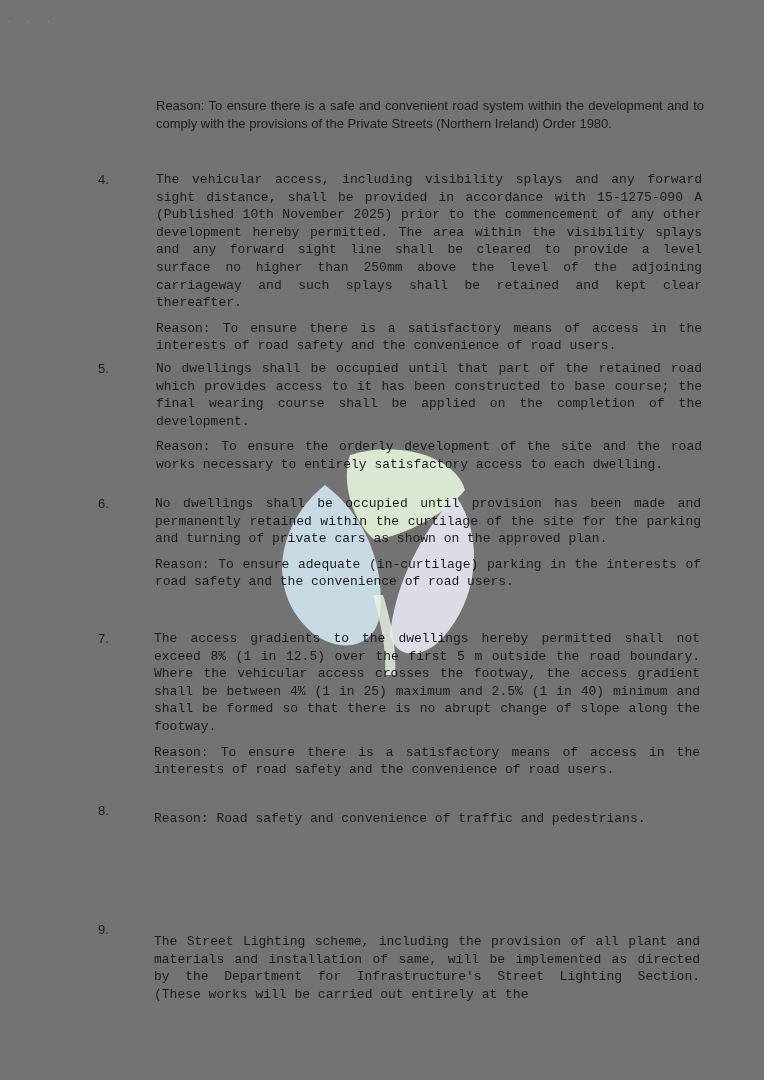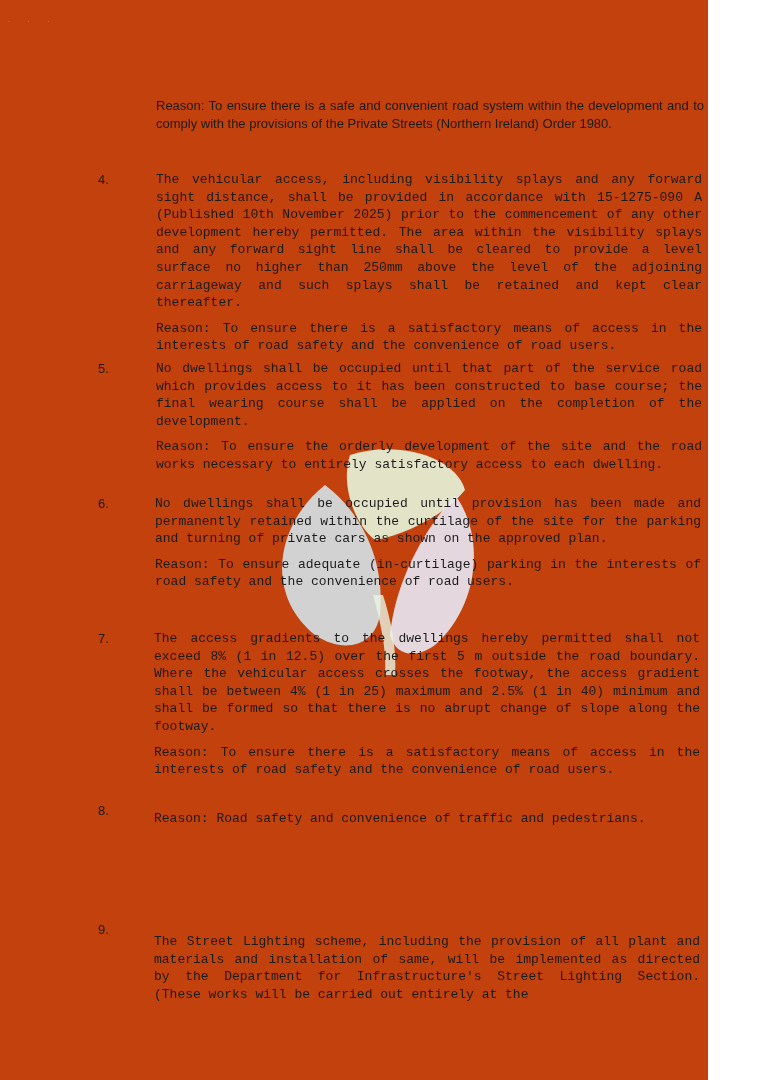--- a/index.html
+++ b/index.html
@@ -11,22 +11,22 @@
       width: 764px;
       height: 1080px;
       position: relative;
       overflow: hidden;
       font-family: "Liberation Sans", sans-serif;
       color: #1c1c1c;
     }
     .page {
       position: absolute;
       left: 0; top: 0;
-      width: 708px; height: 1080px;
-      background: #c2410c;
+      width: 764px; height: 1080px;
+      background: #737373;
     }
     .watermark {
       position: absolute;
       left: 255px;
       top: 445px;
       width: 250px;
       height: 230px;
       z-index: 0;
     }
     .scan-specks {
@@ -112,21 +112,21 @@
       <div class="cond-num">4.</div>
       <div class="cond-body">
         <p class="para">The vehicular access, including visibility splays and any forward sight distance, shall be provided in accordance with 15-1275-090 A (Published 10th November 2025) prior to the commencement of any other development hereby permitted. The area within the visibility splays and any forward sight line shall be cleared to provide a level surface no higher than 250mm above the level of the adjoining carriageway and such splays shall be retained and kept clear thereafter.</p>
         <p class="para cond-reason">Reason: To ensure there is a satisfactory means of access in the interests of road safety and the convenience of road users.</p>
       </div>
     </div>
 
     <div class="condition" id="c5">
       <div class="cond-num">5.</div>
       <div class="cond-body">
-        <p class="para">No dwellings shall be occupied until that part of the service road which provides access to it has been constructed to base course; the final wearing course shall be applied on the completion of the development.</p>
+        <p class="para">No dwellings shall be occupied until that part of the retained road which provides access to it has been constructed to base course; the final wearing course shall be applied on the completion of the development.</p>
         <p class="para cond-reason">Reason:  To ensure the orderly development of the site and the road works necessary to entirely satisfactory access to each dwelling.</p>
       </div>
     </div>
 
     <div class="condition" id="c6">
       <div class="cond-num">6.</div>
       <div class="cond-body">
         <p class="para">No dwellings shall be occupied until provision has been made and permanently retained within the curtilage of the site for the parking and turning of private cars as shown on the approved plan.</p>
         <p class="para cond-reason">Reason: To ensure adequate (in-curtilage) parking in the interests of road safety and the convenience of road users.</p>
       </div>

